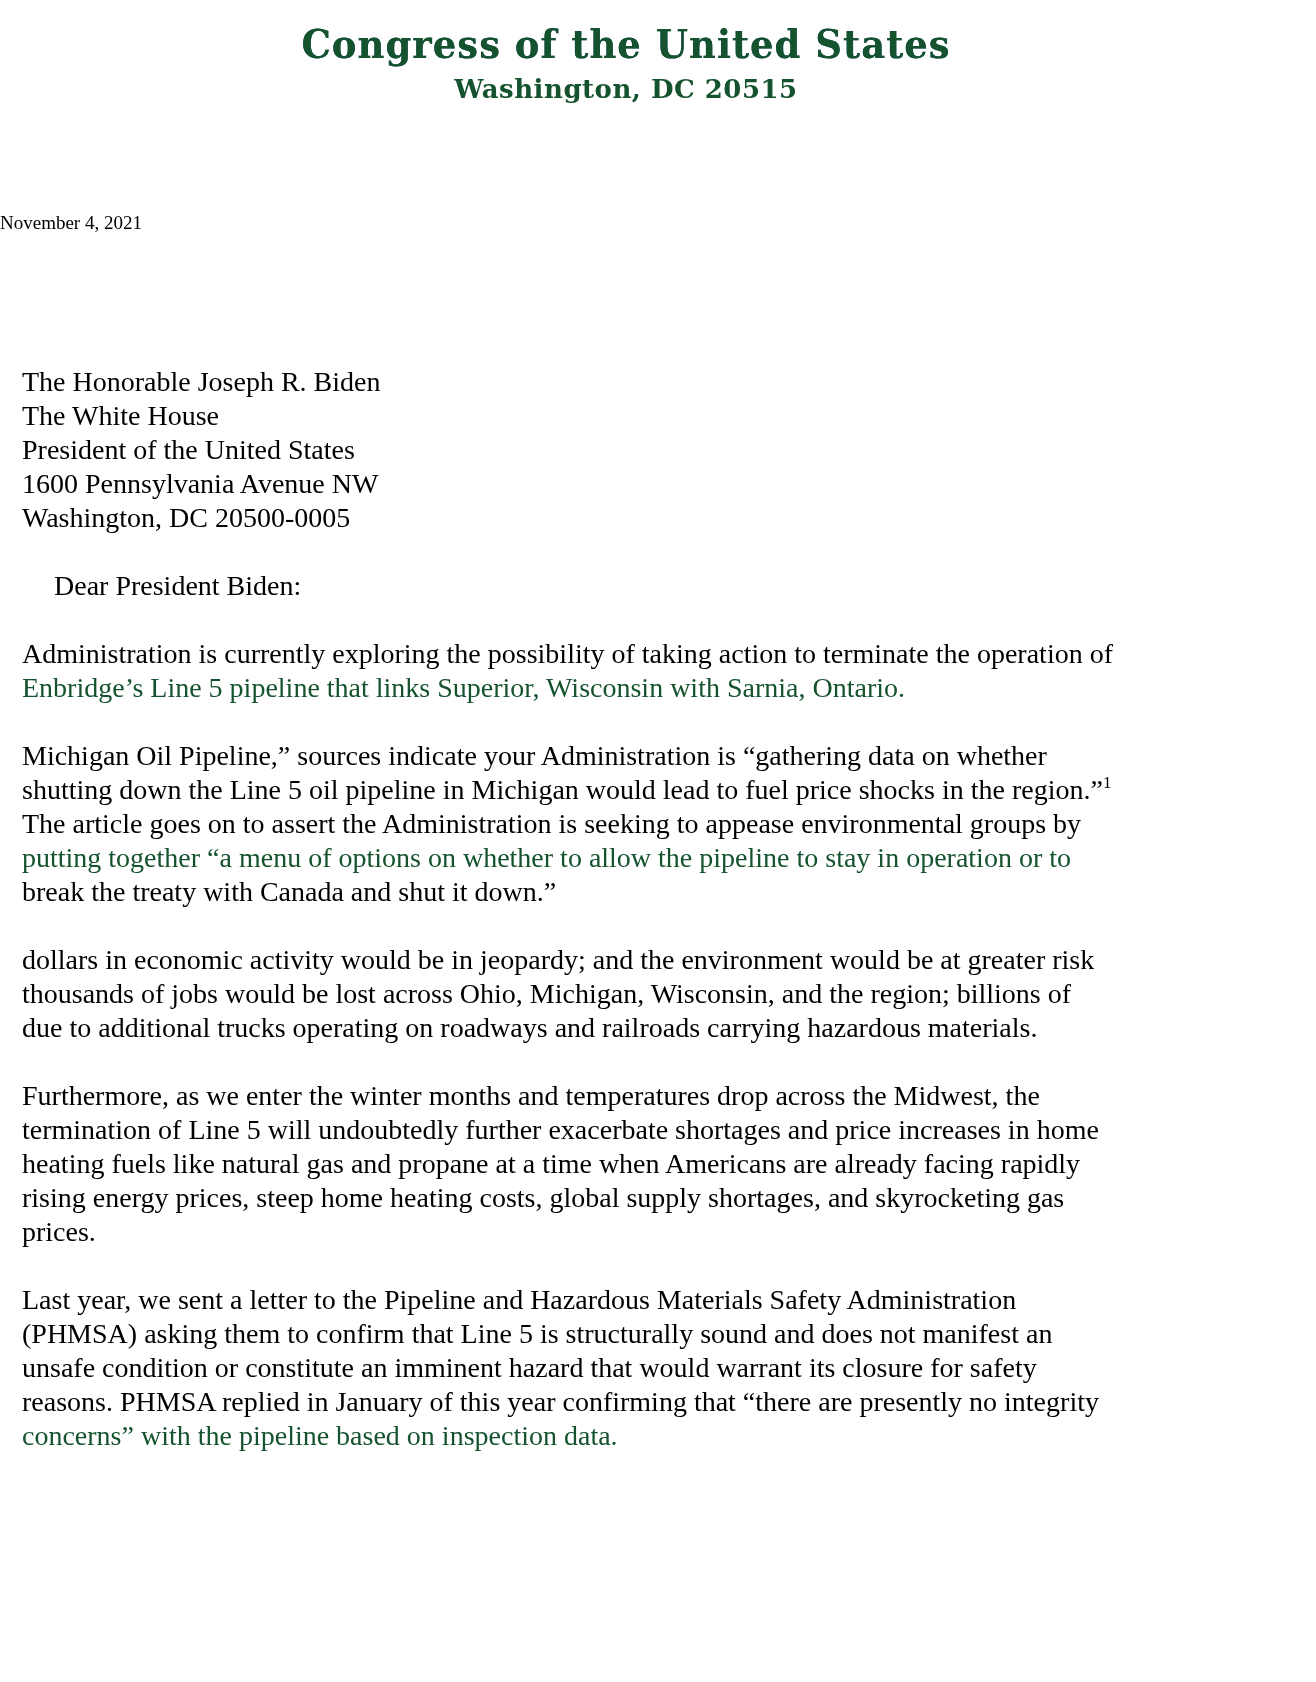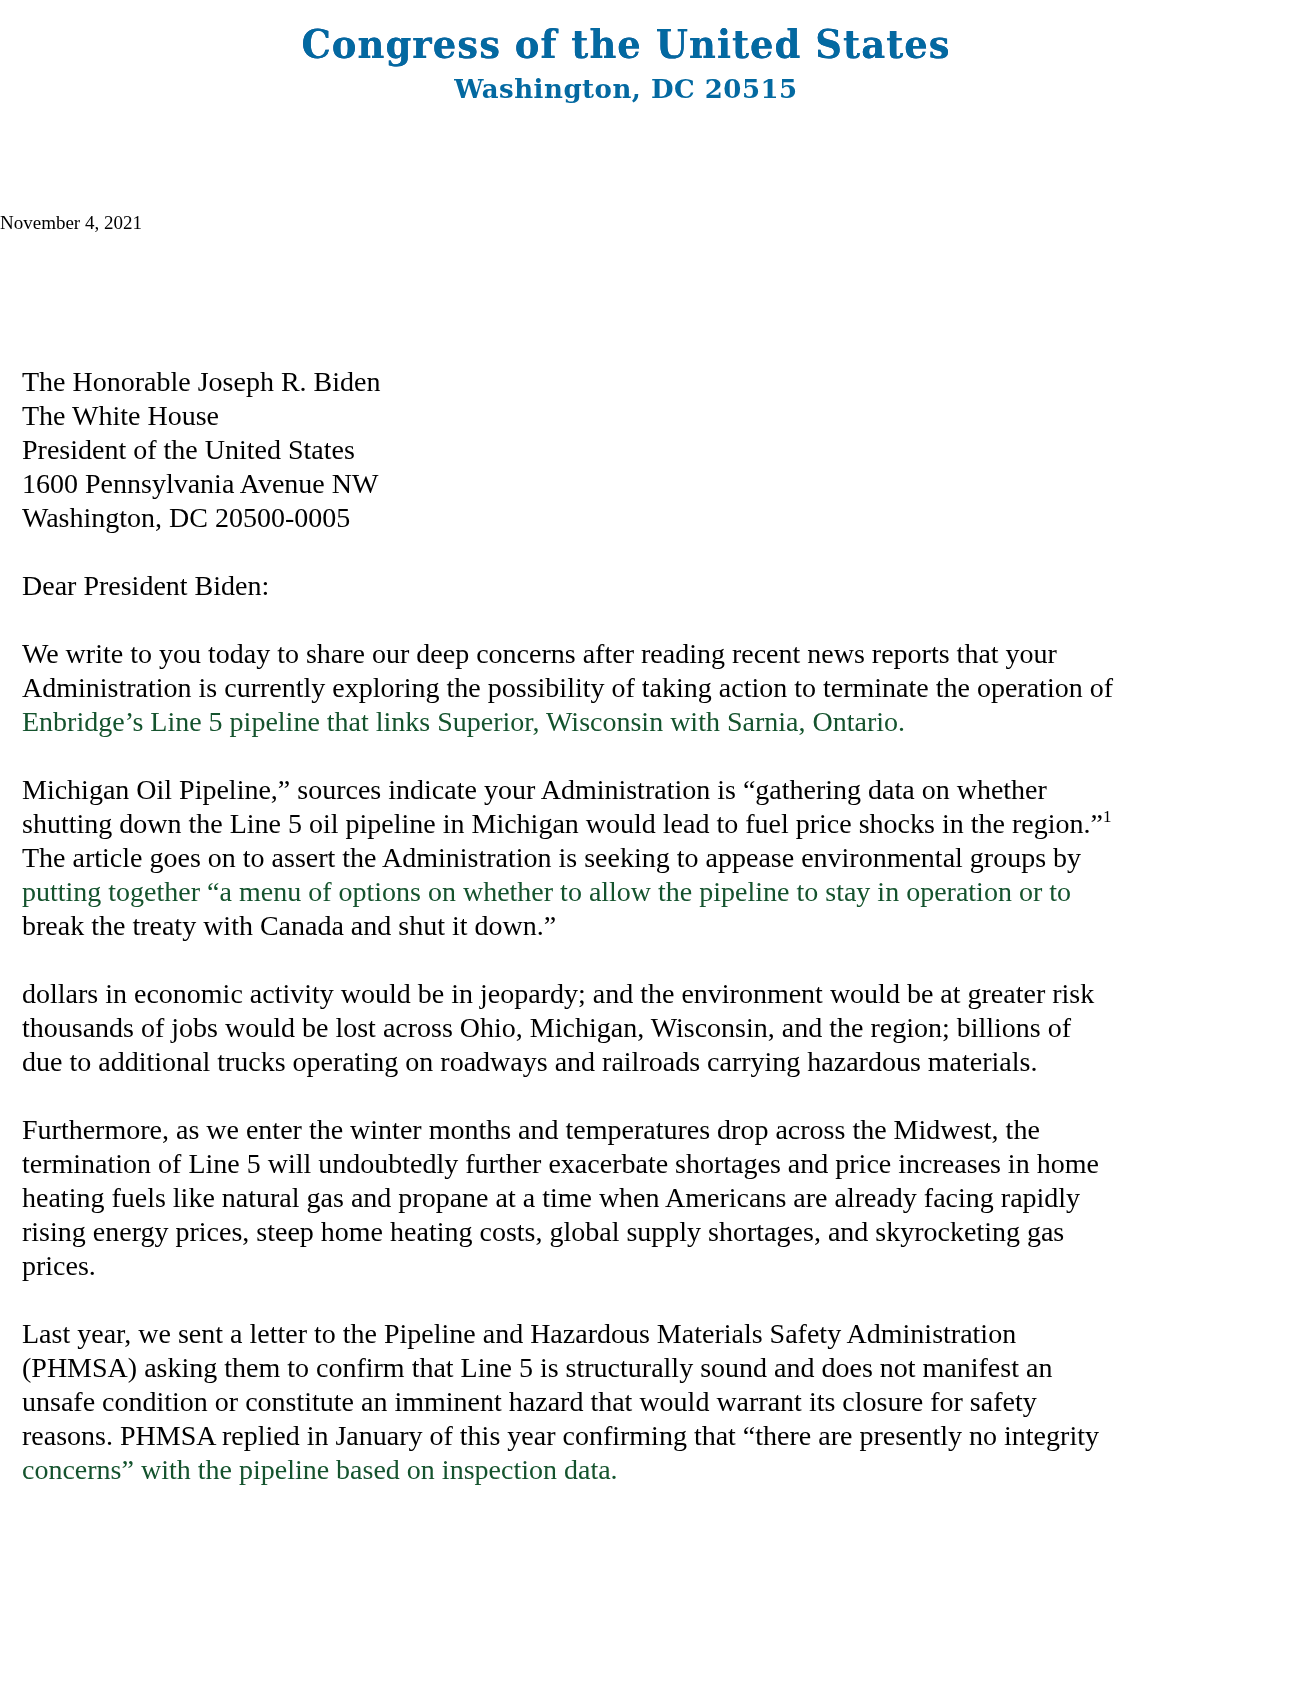--- a/index.html
+++ b/index.html
@@ -9,21 +9,21 @@
     position: relative;
     overflow: hidden;
     font-family: "Liberation Serif", "DejaVu Serif", serif;
     color: #000000;
   }
   .letterhead {
     position: absolute;
     left: 0; top: 22px;
     width: 1252px;
     text-align: center;
-    color: #0369a1;
+    color: #14532d;
   }
   .lh-title {
     font-family: "DejaVu Serif", "Liberation Serif", serif;
     font-weight: bold;
     font-size: 37px;
     letter-spacing: 1px;
     line-height: 44px;
     transform: scaleY(1.05);
     text-shadow: 0 0 0.6px #3d5fa0;
   }
@@ -44,21 +44,21 @@
   }
   .body {
     position: absolute;
     left: 22px;
     top: 365px;
     width: 1270px;
     font-size: 28px;
     line-height: 34px;
   }
   .addr-line { white-space: nowrap; }
-  .salutation { margin-top: 34px; }
+  .salutation { margin-top: 34px; margin-left: 32px; }
   .para { margin-top: 34px; }
   .line { white-space: nowrap; display: block; }
   .navy { color: #14532d; }
   sup { font-size: 17px; line-height: 0; vertical-align: 11px; }
 </style>
 </head>
 <body>
 
 <div class="letterhead">
   <div class="lh-title">Congress of the United States</div>
@@ -72,21 +72,20 @@
     <div class="addr-line">The Honorable Joseph R. Biden</div>
     <div class="addr-line">The White House</div>
     <div class="addr-line">President of the United States</div>
     <div class="addr-line">1600 Pennsylvania Avenue NW</div>
     <div class="addr-line">Washington, DC 20500-0005</div>
   </div>
 
   <div class="salutation">Dear President Biden:</div>
 
   <div class="para">
-    <span class="line">We write to you today to share our deep concerns after reading recent news reports that your</span>
     <span class="line">Administration is currently exploring the possibility of taking action to terminate the operation of</span>
     <span class="line navy">Enbridge’s Line 5 pipeline that links Superior, Wisconsin with Sarnia, Ontario.</span>
   </div>
 
   <div class="para">
     <span class="line">Michigan Oil Pipeline,” sources indicate your Administration is “gathering data on whether</span>
     <span class="line"><span>shutting down the Line 5 oil pipeline in Michigan would lead to fuel price shocks in the region.”</span><sup>1</sup></span>
     <span class="line">The article goes on to assert the Administration is seeking to appease environmental groups by</span>
     <span class="line navy">putting together “a menu of options on whether to allow the pipeline to stay in operation or to</span>
     <span class="line">break the treaty with Canada and shut it down.”</span>

